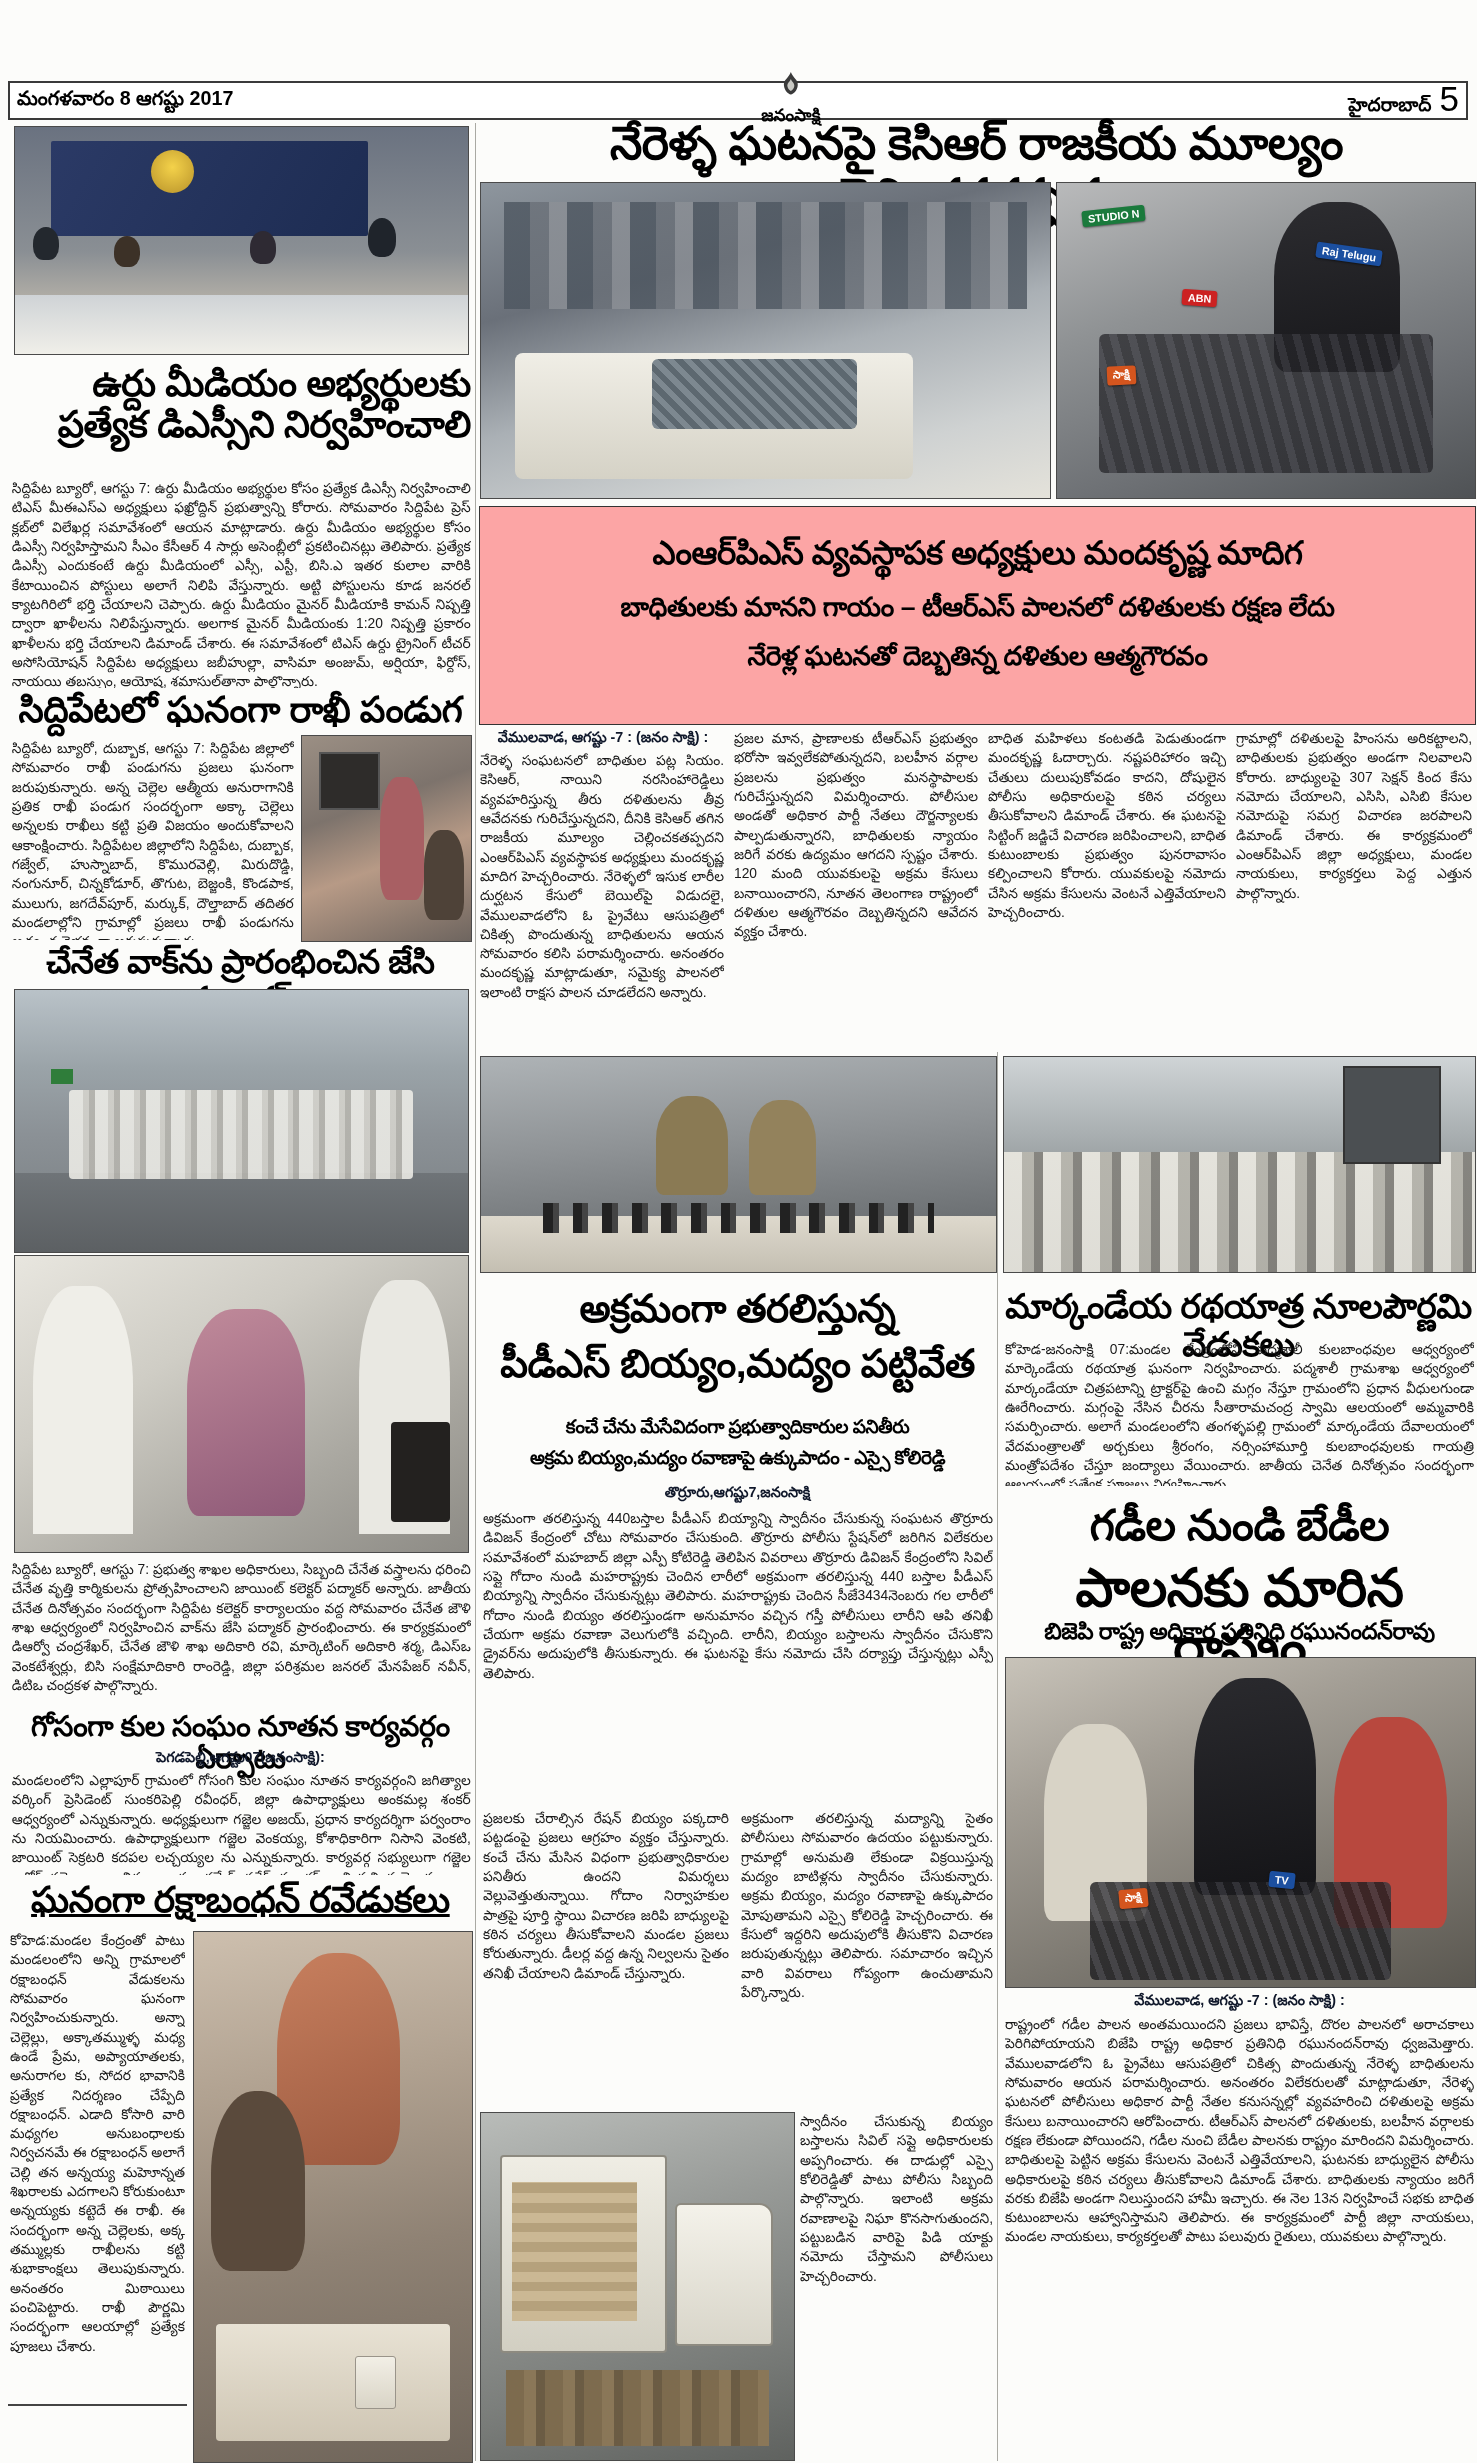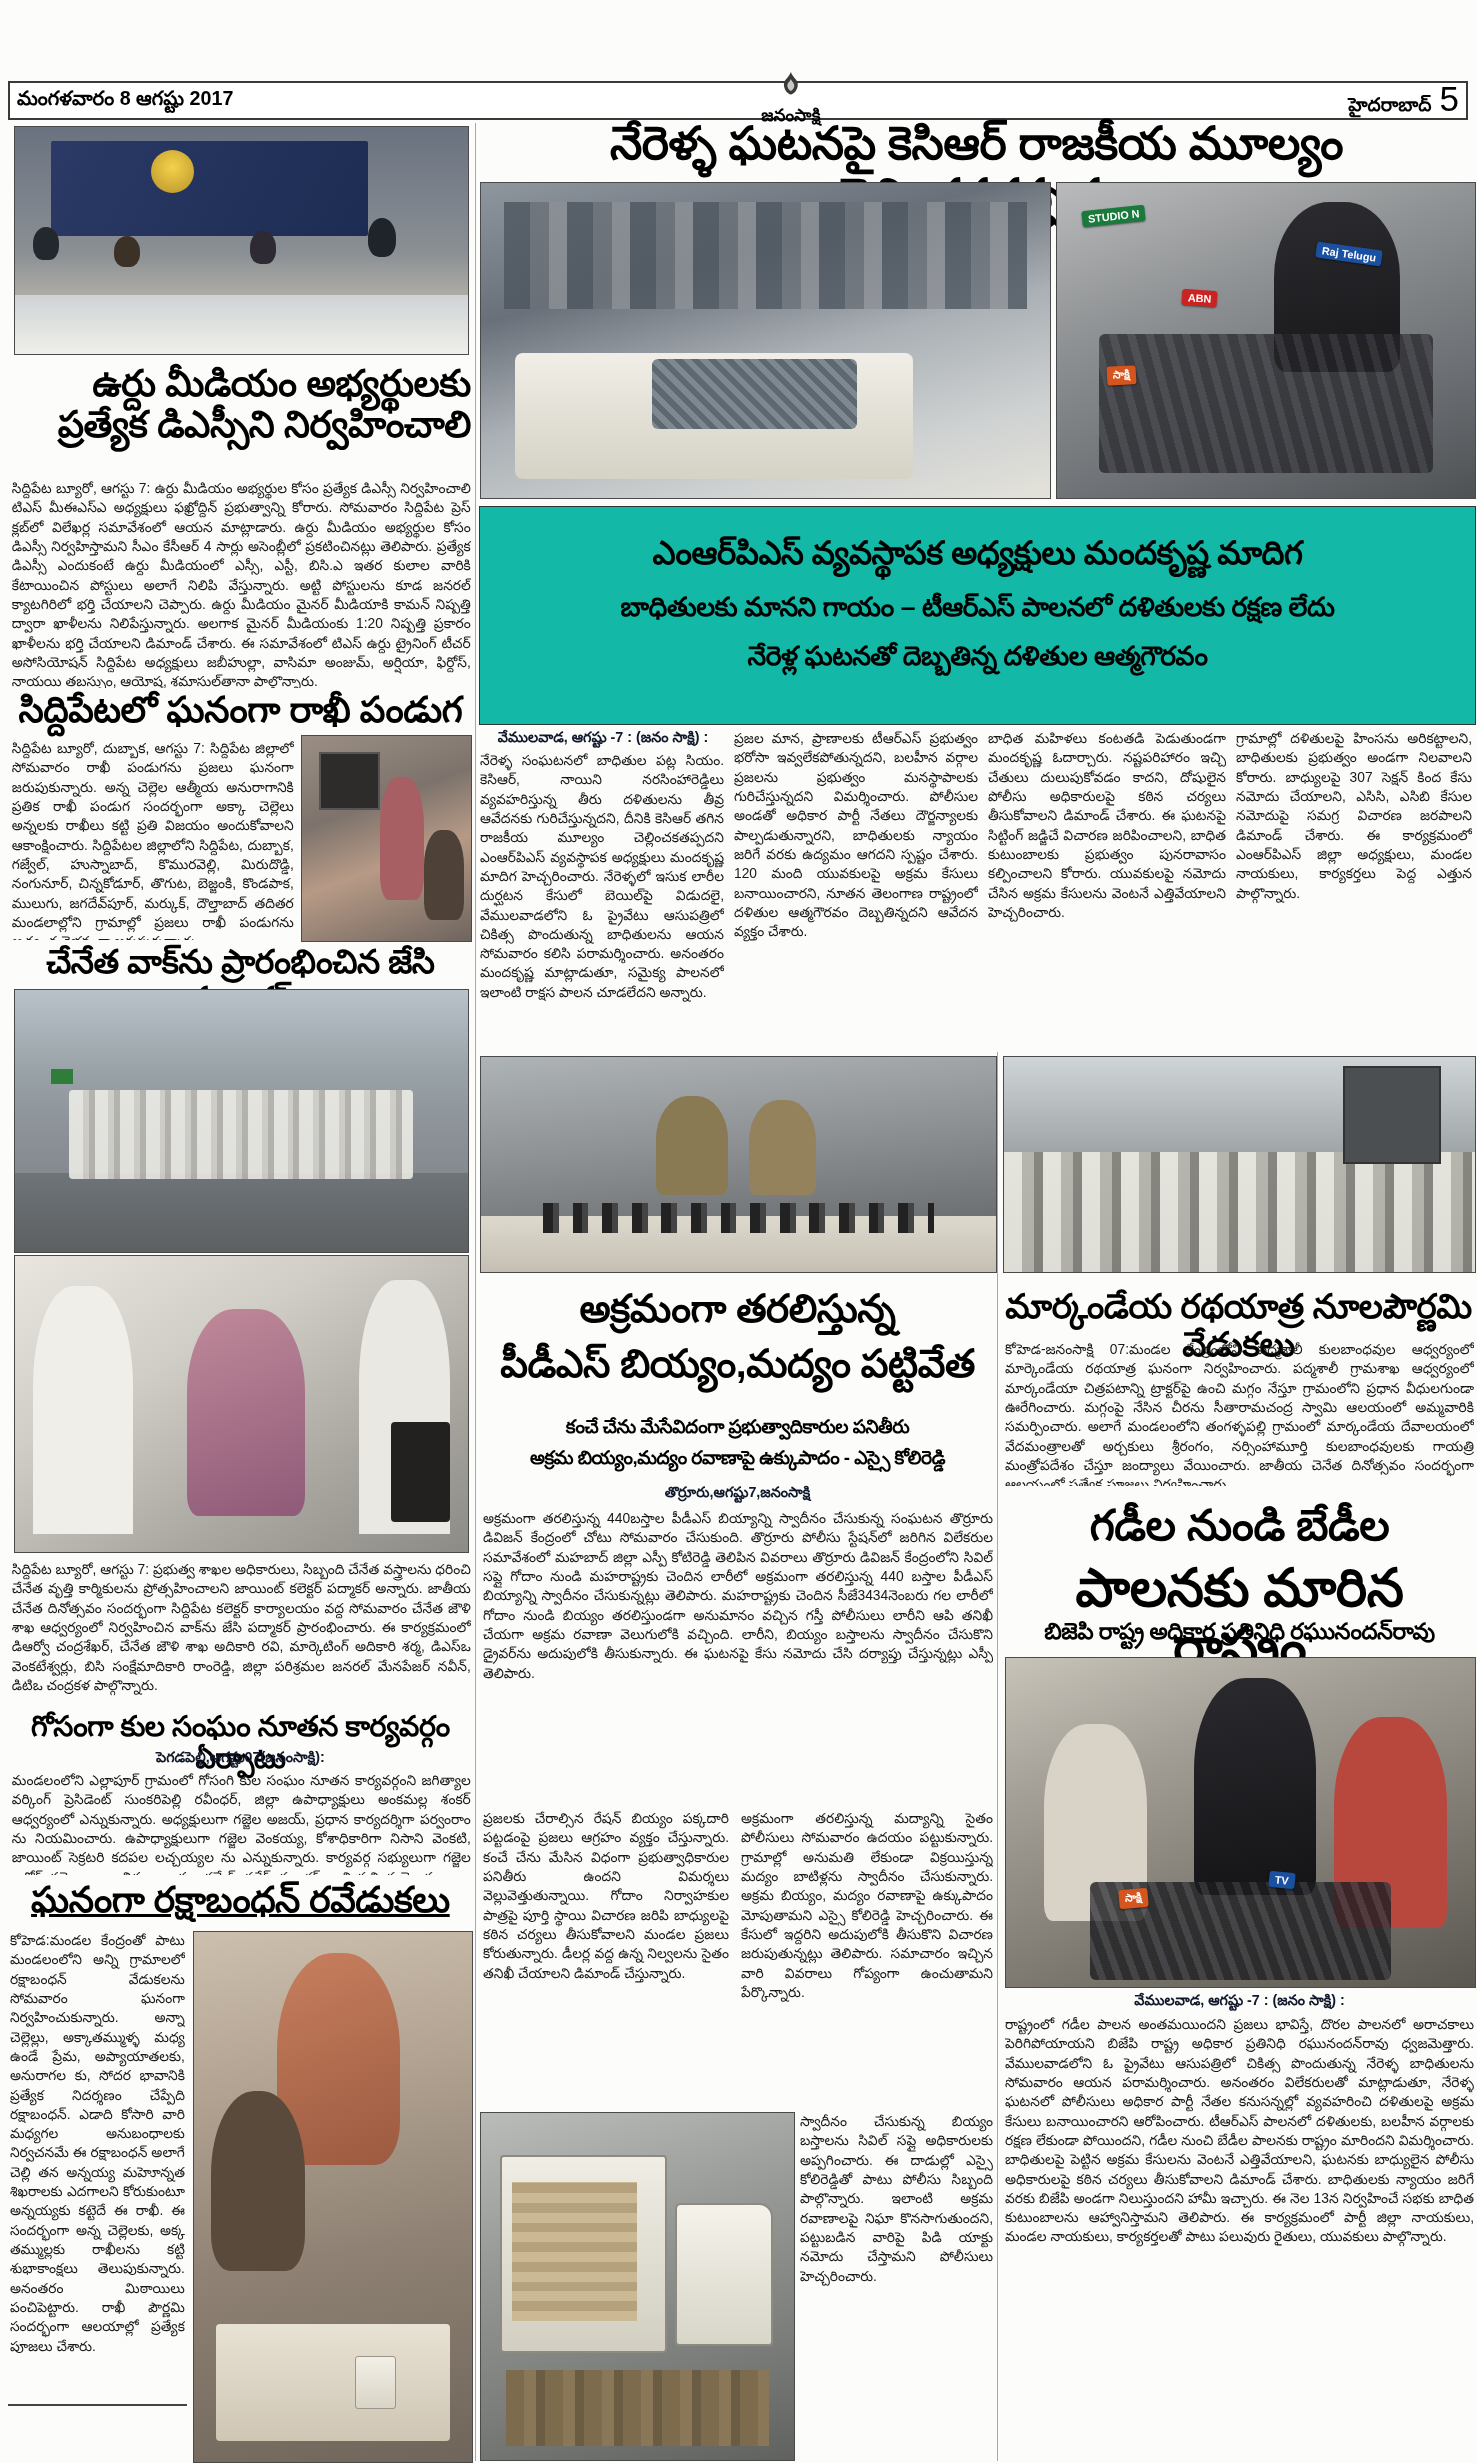--- a/index.html
+++ b/index.html
@@ -110,21 +110,21 @@
 
   <div class="photo" style="left:1056px;top:182px;width:418px;height:315px;background:linear-gradient(160deg,#b9babb 0%,#8f9294 35%,#6d7074 70%,#4f5255 100%);">
     <div style="position:absolute;left:52%;top:6%;width:30%;height:54%;border-radius:44% 44% 10% 10%;background:linear-gradient(170deg,#2c2c30,#17171a);"></div>
     <div style="position:absolute;left:10%;top:48%;width:80%;height:44%;background:repeating-linear-gradient(75deg,#26262a 0 9.9px,#3c3c42 9.9px 17.7px);opacity:.75;border-radius:5.9px;"></div>
     <div class="chip" style="left:6%;top:8%;background:#1a7a3c;transform:rotate(-6deg);">STUDIO N</div>
     <div class="chip" style="left:30%;top:34%;background:#cc2222;transform:rotate(4deg);">ABN</div>
     <div class="chip" style="left:12%;top:58%;background:#d4551e;transform:rotate(-3deg);">సాక్షి</div>
     <div class="chip" style="left:62%;top:20%;background:#1b4fa0;transform:rotate(8deg);">Raj Telugu</div>
   </div>
 
-  <div class="kickerbox" style="left:479px;top:506px;width:995px;height:217px;background:#14b8a6;">
+  <div class="kickerbox" style="left:479px;top:506px;width:995px;height:217px;background:#fca5a5;">
     <div class="hd ctr" style="font-size:32.5px;margin-top:27.6px;">ఎంఆర్‌పిఎస్ వ్యవస్థాపక అధ్యక్షులు మందకృష్ణ మాదిగ</div>
     <div class="hd ctr" style="font-size:26.6px;margin-top:21.7px;">బాధితులకు మానని గాయం – టీఆర్‌ఎస్ పాలనలో దళితులకు రక్షణ లేదు</div>
     <div class="hd ctr" style="font-size:26.6px;margin-top:19.7px;">నేరెళ్ల ఘటనతో దెబ్బతిన్న దళితుల ఆత్మగౌరవం</div>
   </div>
 
   <div class="abs dl ctr" style="left:480px;top:729px;width:246px;">వేములవాడ, ఆగష్టు -7 : (జనం సాక్షి) :</div>
   <div class="abs jt" style="left:480px;top:751px;width:244px;height:297px;">నేరెళ్ళ సంఘటనలో బాధితుల పట్ల సియం. కెసిఆర్, నాయిని నరసింహారెడ్డిలు వ్యవహరిస్తున్న తీరు దళితులను తీవ్ర ఆవేదనకు గురిచేస్తున్నదని, దీనికి కెసిఆర్ తగిన రాజకీయ మూల్యం చెల్లించకతప్పదని ఎంఆర్‌పిఎస్ వ్యవస్థాపక అధ్యక్షులు మందకృష్ణ మాదిగ హెచ్చరించారు. నేరెళ్ళలో ఇసుక లారీల దుర్ఘటన కేసులో బెయిల్‌పై విడుదలై, వేములవాడలోని ఓ ప్రైవేటు ఆసుపత్రిలో చికిత్స పొందుతున్న బాధితులను ఆయన సోమవారం కలిసి పరామర్శించారు. అనంతరం మందకృష్ణ మాట్లాడుతూ, సమైక్య పాలనలో ఇలాంటి రాక్షస పాలన చూడలేదని అన్నారు.</div>
   <div class="abs jt" style="left:734px;top:729px;width:244px;height:319px;">ప్రజల మాన, ప్రాణాలకు టీఆర్‌ఎస్ ప్రభుత్వం భరోసా ఇవ్వలేకపోతున్నదని, బలహీన వర్గాల ప్రజలను ప్రభుత్వం మనస్థాపాలకు గురిచేస్తున్నదని విమర్శించారు. పోలీసుల అండతో అధికార పార్టీ నేతలు దౌర్జన్యాలకు పాల్పడుతున్నారని, బాధితులకు న్యాయం జరిగే వరకు ఉద్యమం ఆగదని స్పష్టం చేశారు. 120 మంది యువకులపై అక్రమ కేసులు బనాయించారని, నూతన తెలంగాణ రాష్ట్రంలో దళితుల ఆత్మగౌరవం దెబ్బతిన్నదని ఆవేదన వ్యక్తం చేశారు.</div>
   <div class="abs jt" style="left:988px;top:729px;width:238px;height:319px;">బాధిత మహిళలు కంటతడి పెడుతుండగా మందకృష్ణ ఓదార్చారు. నష్టపరిహారం ఇచ్చి చేతులు దులుపుకోవడం కాదని, దోషులైన పోలీసు అధికారులపై కఠిన చర్యలు తీసుకోవాలని డిమాండ్ చేశారు. ఈ ఘటనపై సిట్టింగ్ జడ్జిచే విచారణ జరిపించాలని, బాధిత కుటుంబాలకు ప్రభుత్వం పునరావాసం కల్పించాలని కోరారు. యువకులపై నమోదు చేసిన అక్రమ కేసులను వెంటనే ఎత్తివేయాలని హెచ్చరించారు.</div>
   <div class="abs jt" style="left:1236px;top:729px;width:236px;height:319px;">గ్రామాల్లో దళితులపై హింసను అరికట్టాలని, బాధితులకు ప్రభుత్వం అండగా నిలవాలని కోరారు. బాధ్యులపై 307 సెక్షన్ కింద కేసు నమోదు చేయాలని, ఎసిసి, ఎసిబి కేసుల నమోదుపై సమగ్ర విచారణ జరపాలని డిమాండ్ చేశారు. ఈ కార్యక్రమంలో ఎంఆర్‌పిఎస్ జిల్లా అధ్యక్షులు, మండల నాయకులు, కార్యకర్తలు పెద్ద ఎత్తున పాల్గొన్నారు.</div>

